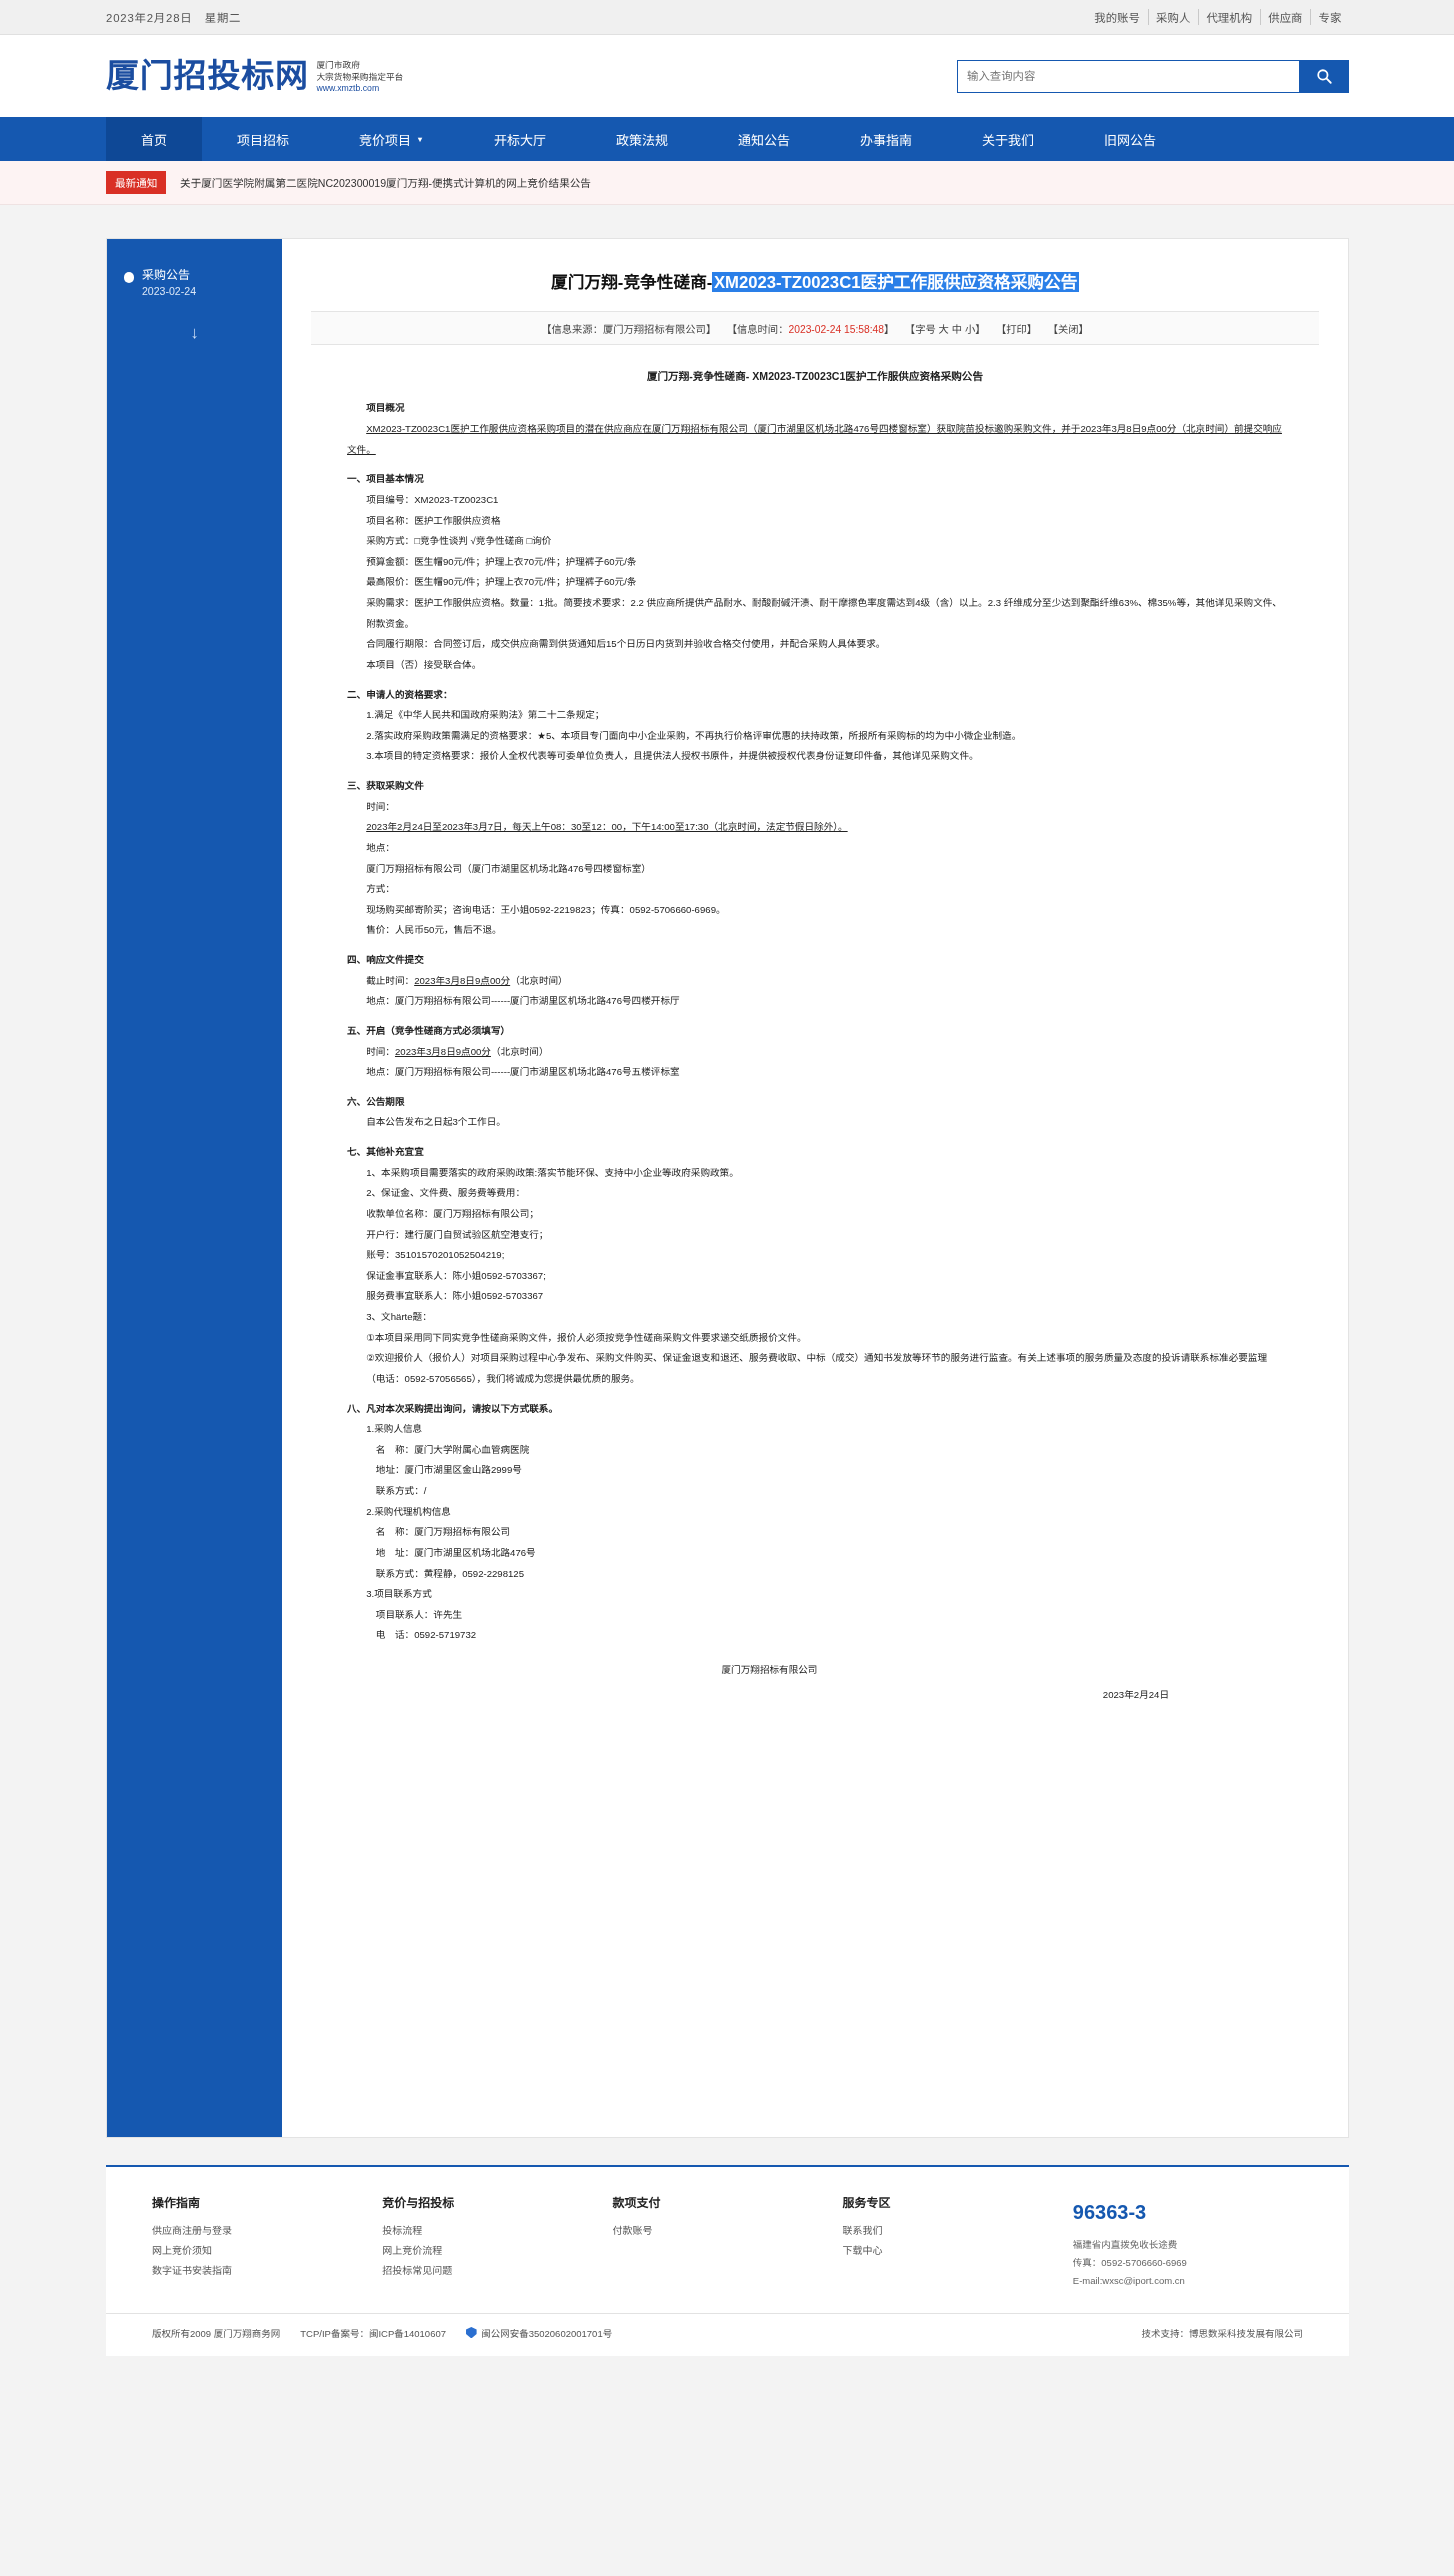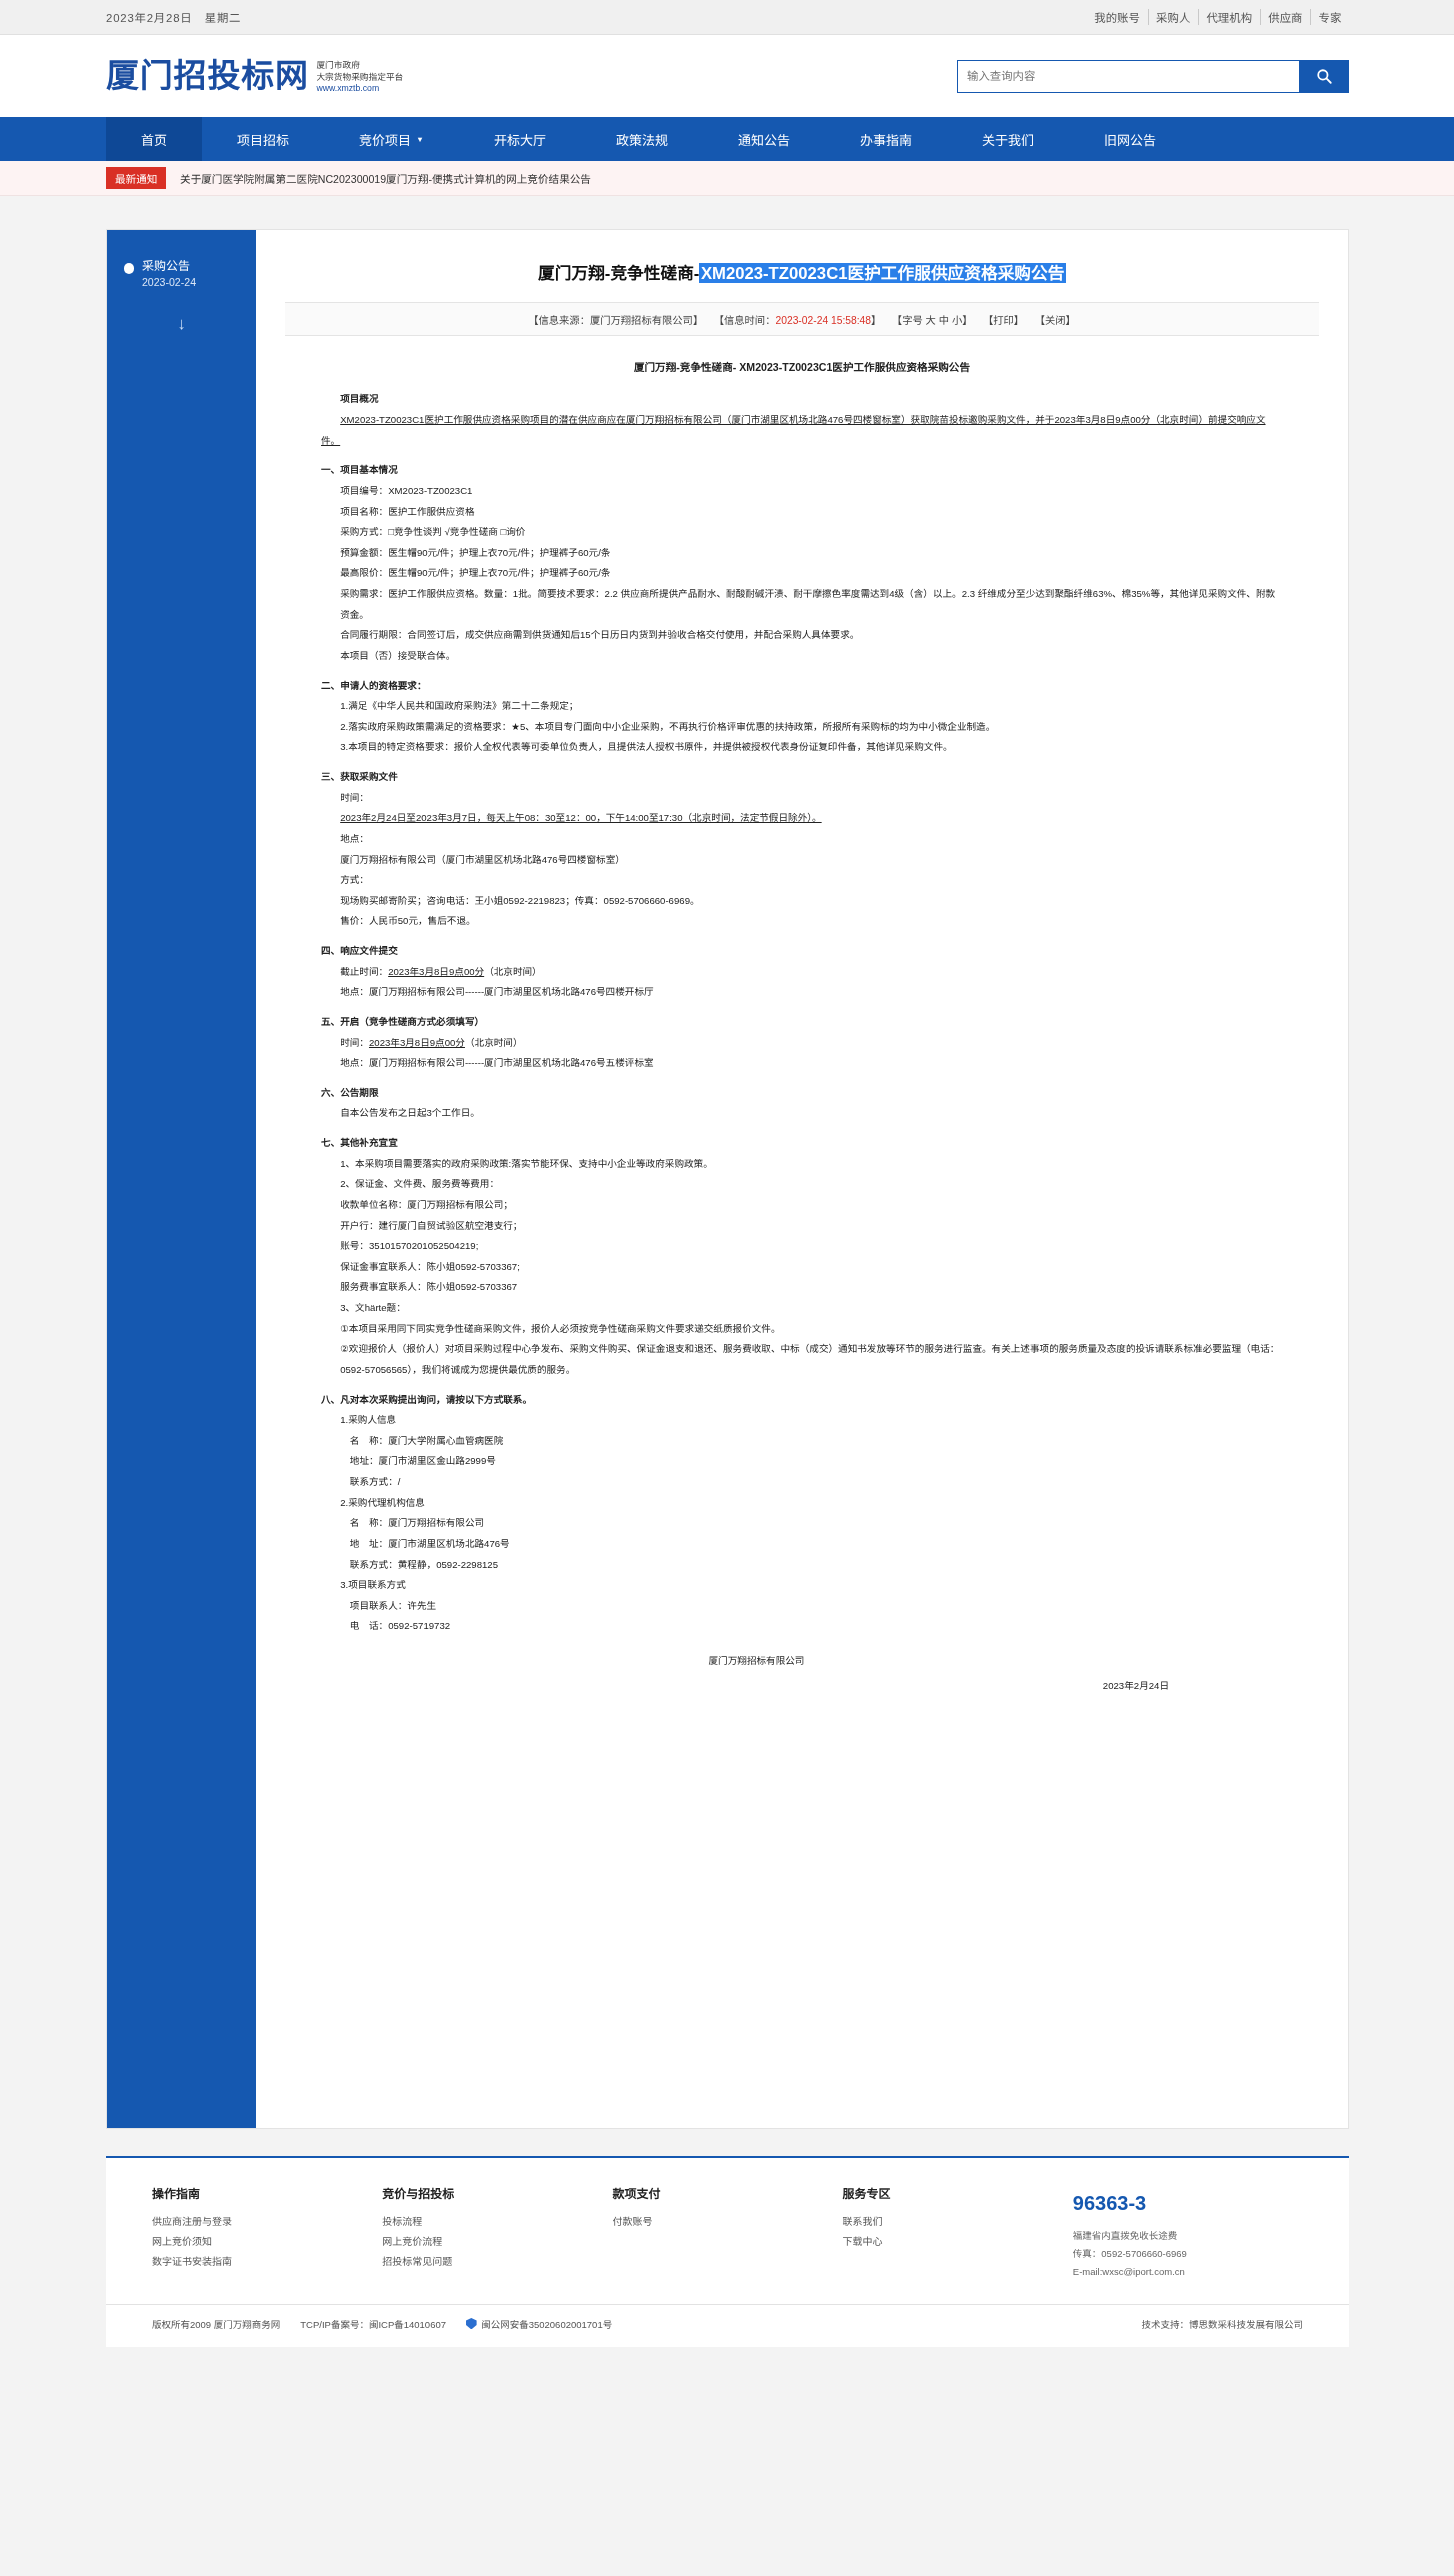--- a/index.html
+++ b/index.html
@@ -96,21 +96,21 @@
     justify-content: center;
     padding: 0 35px;
     white-space: nowrap;
   }
   .nav a.active { background: #0e4896; }
   .caret { display:inline-block; margin-left: 5.3px; font-size: 7.6px; }
 
   
   .notice {
     background: #fdf3f3;
-    height: 35px;
+    height: 44px;
     display: flex;
     align-items: center;
     padding: 0 106px;
     border-bottom: 0.8px solid #efe2e2;
   }
   .notice-tag {
     background: #d93025;
     color: #fff;
     font-size: 10.6px;
     padding: 3.8px 9px;
@@ -124,21 +124,21 @@
     background: #f3f3f3;
     padding: 33px 106px 0 106px;
   }
   .content-shell {
     display: flex;
     background: #fff;
     border: 0.8px solid #e3e3e3;
     min-height: 1900px;
   }
   .left-rail {
-    width: 149px;
+    width: 175px;
     background: #1558b0;
     color: #fff;
     flex: none;
     padding-top: 27px;
   }
   .rail-item {
     display: flex;
     align-items: flex-start;
     gap: 7.6px;
     padding-left: 16.7px;

